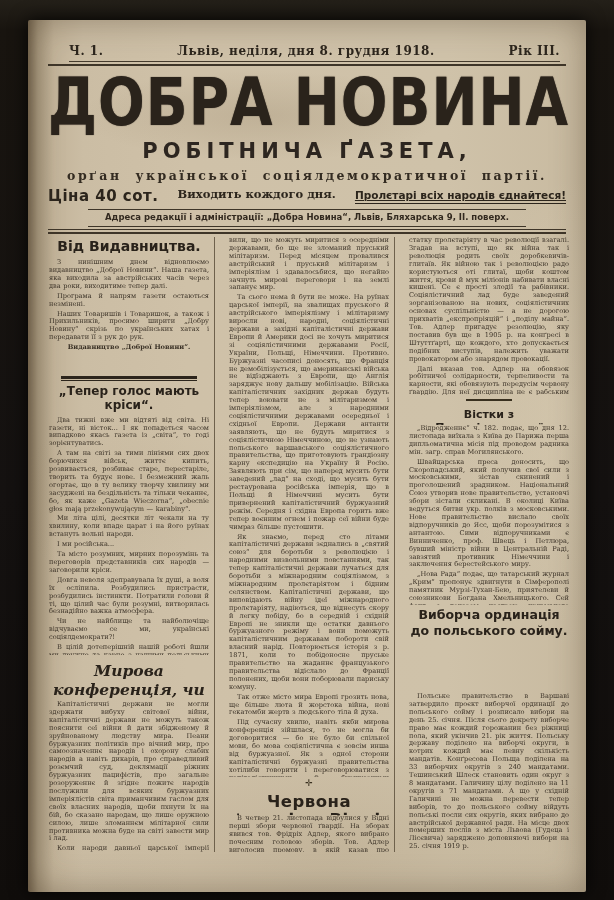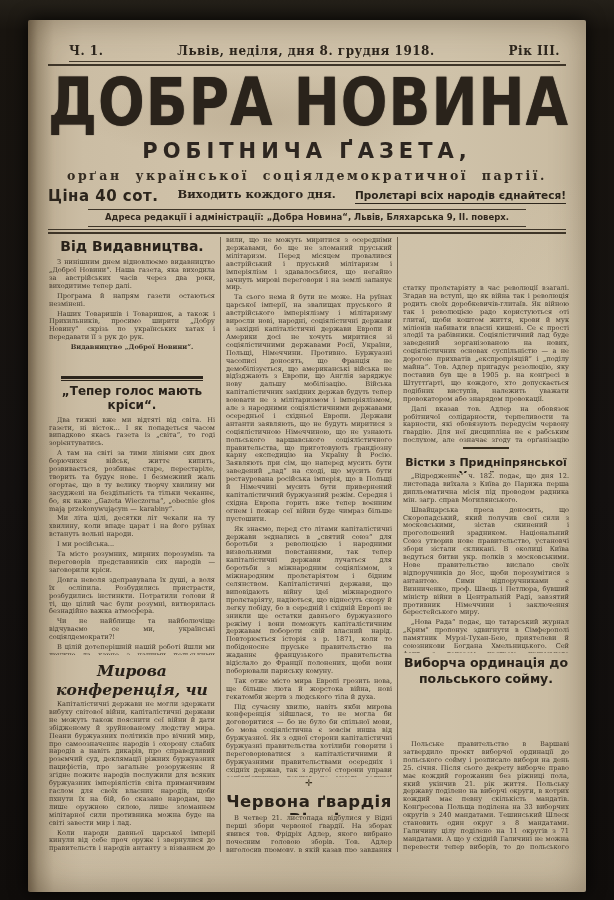--- a/index.html
+++ b/index.html
@@ -36,32 +36,32 @@
     text-align:center;font:bold 21px/1 "DejaVu Sans",sans-serif;
     letter-spacing:5px;color:#2d2620;margin-top:6px;
   }
   .np-organ{
     text-align:center;font:bold 12.5px/1.2 "DejaVu Serif",serif;
     letter-spacing:2.5px;word-spacing:7px;margin-top:6px;color:#332b21;
   }
   .info-row{display:flex;justify-content:space-between;align-items:flex-start;margin-top:6px;}
   .price{font:bold 15px/1 "DejaVu Sans",sans-serif;letter-spacing:.5px;}
   .freq{font:bold 11.5px/1 "DejaVu Serif",serif;}
-  .slogan{font:bold 10.5px/1.3 "DejaVu Sans",sans-serif;border-bottom:1px solid #2c251c;}
+  .slogan{font:bold 10.5px/1.3 "DejaVu Sans",sans-serif;border-bottom:1px solid #2c251c;text-decoration:underline;}
   .address-bar{
     margin:5px 40px 0 40px;border-top:1px solid #3e3528;border-bottom:1px solid #3e3528;
     padding:2px 0 3px;text-align:center;font:bold 8.5px/1.2 "DejaVu Sans",sans-serif;color:#32291f;
   }
   .rule-double{margin-top:2px;border-top:1px solid #3e3528;border-bottom:2px solid #3e3528;height:2px;}
   .columns{
     position:absolute;left:16px;right:12px;top:217px;height:615px;
     display:flex;color:#39301f;
   }
   .col{flex:1 1 0;padding:0 5px;overflow:hidden;min-width:0;}
-  .col + .col{border-left:1px solid #6e614c;}
+  .col + .col{border-left:1px solid #6e614c;padding-left:14px;}
   .sec{overflow:hidden;}
   .p{
     font:6.6px/7.9px "DejaVu Serif",serif;text-align:justify;
     margin:0 0 2px;text-indent:8px;color:#3a3126;word-spacing:.4px;
   }
   .pc{text-indent:0;}
   .pr{text-align:center;text-indent:0;font-weight:bold;}
   .h{text-align:center;color:#29221a;}
   .h-lg{font:bold 14px/1.15 "DejaVu Sans",sans-serif;margin:1px 0 5px;}
   .h-md{font:bold 12px/1.15 "DejaVu Sans",sans-serif;margin:2px 0 4px;}
@@ -138,21 +138,21 @@
           <div class="cross">✛</div>
         </div>
         <div class="sec" style="height: 24px;">
           <div class="h h-disp">Червона ґвардія у Відні.</div>
         </div>
         <div class="sec" style="height: 37px;">
           <p class="p">В четвер 21. листопада відбулися у Відні перші збори червоної ґвардії. На зборах явився тов. Фрідріх Адлер, якого вибрано почесним головою зборів. Тов. Адлер виголосив промову, в якій казав про завдання ґвардії та про завдання</p>
         </div>
       </section>
     <section class="col">
-        <div class="sec" style="height: 158px; margin-top: 48px;">
+        <div class="sec" style="height: 158px;">
           <p class="p pc">статку пролєтаріяту в час революції взагалі. Згадав на вступі, що як війна так і революція родить своїх доробкевичів-глитаїв. Як війною так і революцією радо користуються оті глитаї, щоби коштом життя, крови й мук міліонів набивати власні кишені. Се є прості злодії та рабівники. Соціялістичний лад буде заведений зорганізованою на нових, соціялістичних основах суспільністю — а не дорогою прихватів „експропріяцій“ і „поділу майна“. Тов. Адлер пригадує резолюцію, яку поставив був ще в 1905 р. на конґресі в Штуттґарті, що кождого, хто допускається подібних виступів, належить уважати провокатором або знарядом провокації.</p>
           <p class="p">Далі вказав тов. Адлер на обовязок робітничої солідарности, терпеливости та карности, які обовязують передусім червону ґвардію. Для неї дисципліна не є рабським послухом, але означає згоду та орґанізацію праці на основі солідарности. Збори рішили одноголосно виключити з червоної ґвардії кождого, хто надуживавби її імени для власних егоїстичних цілей.</p>
         </div>
         <div class="sec" style="height: 12px;">
           <div class="rule-s"></div>
         </div>
         <div class="sec" style="height: 18px;">
           <div class="h h-news">Вістки з Придніпрянської України.</div>
         </div>
         <div class="sec" style="height: 180px;">

